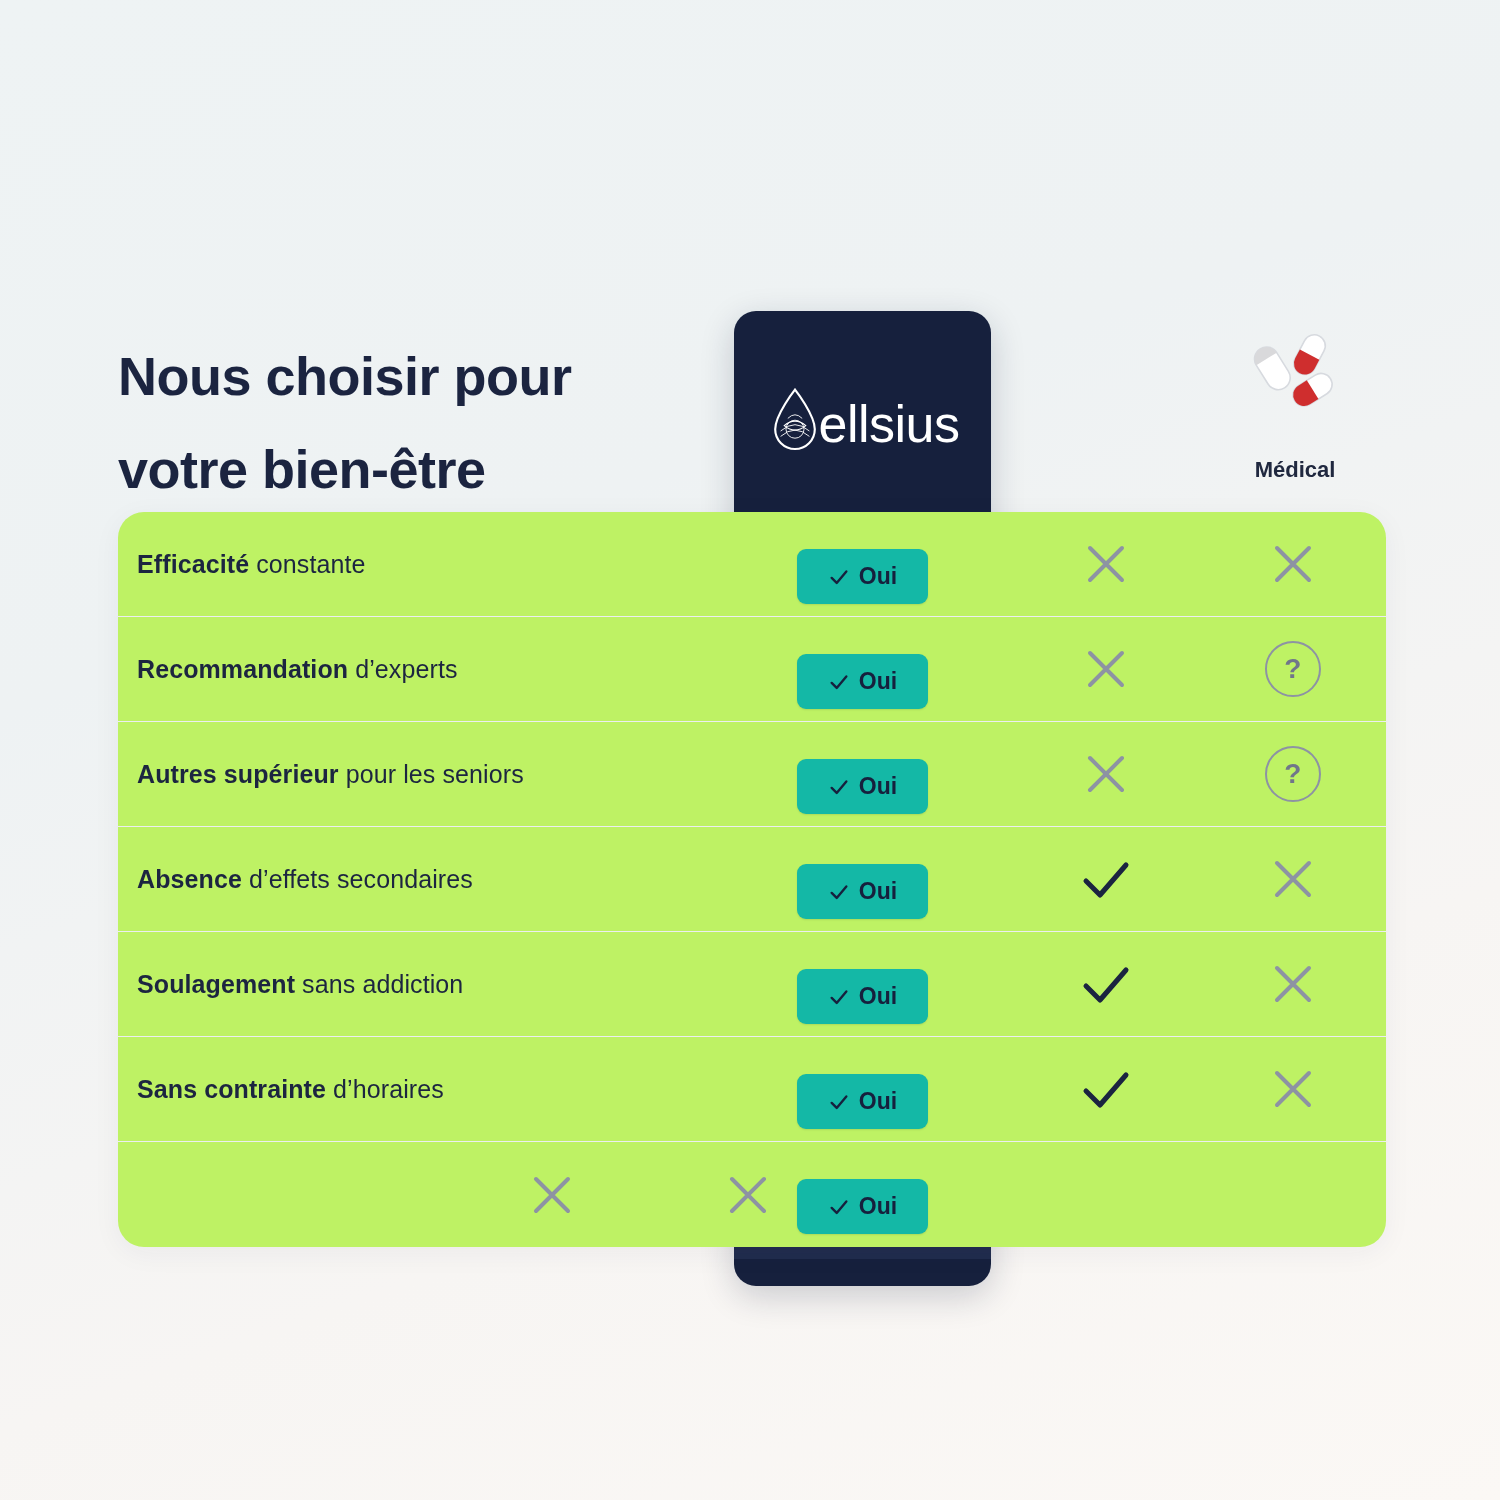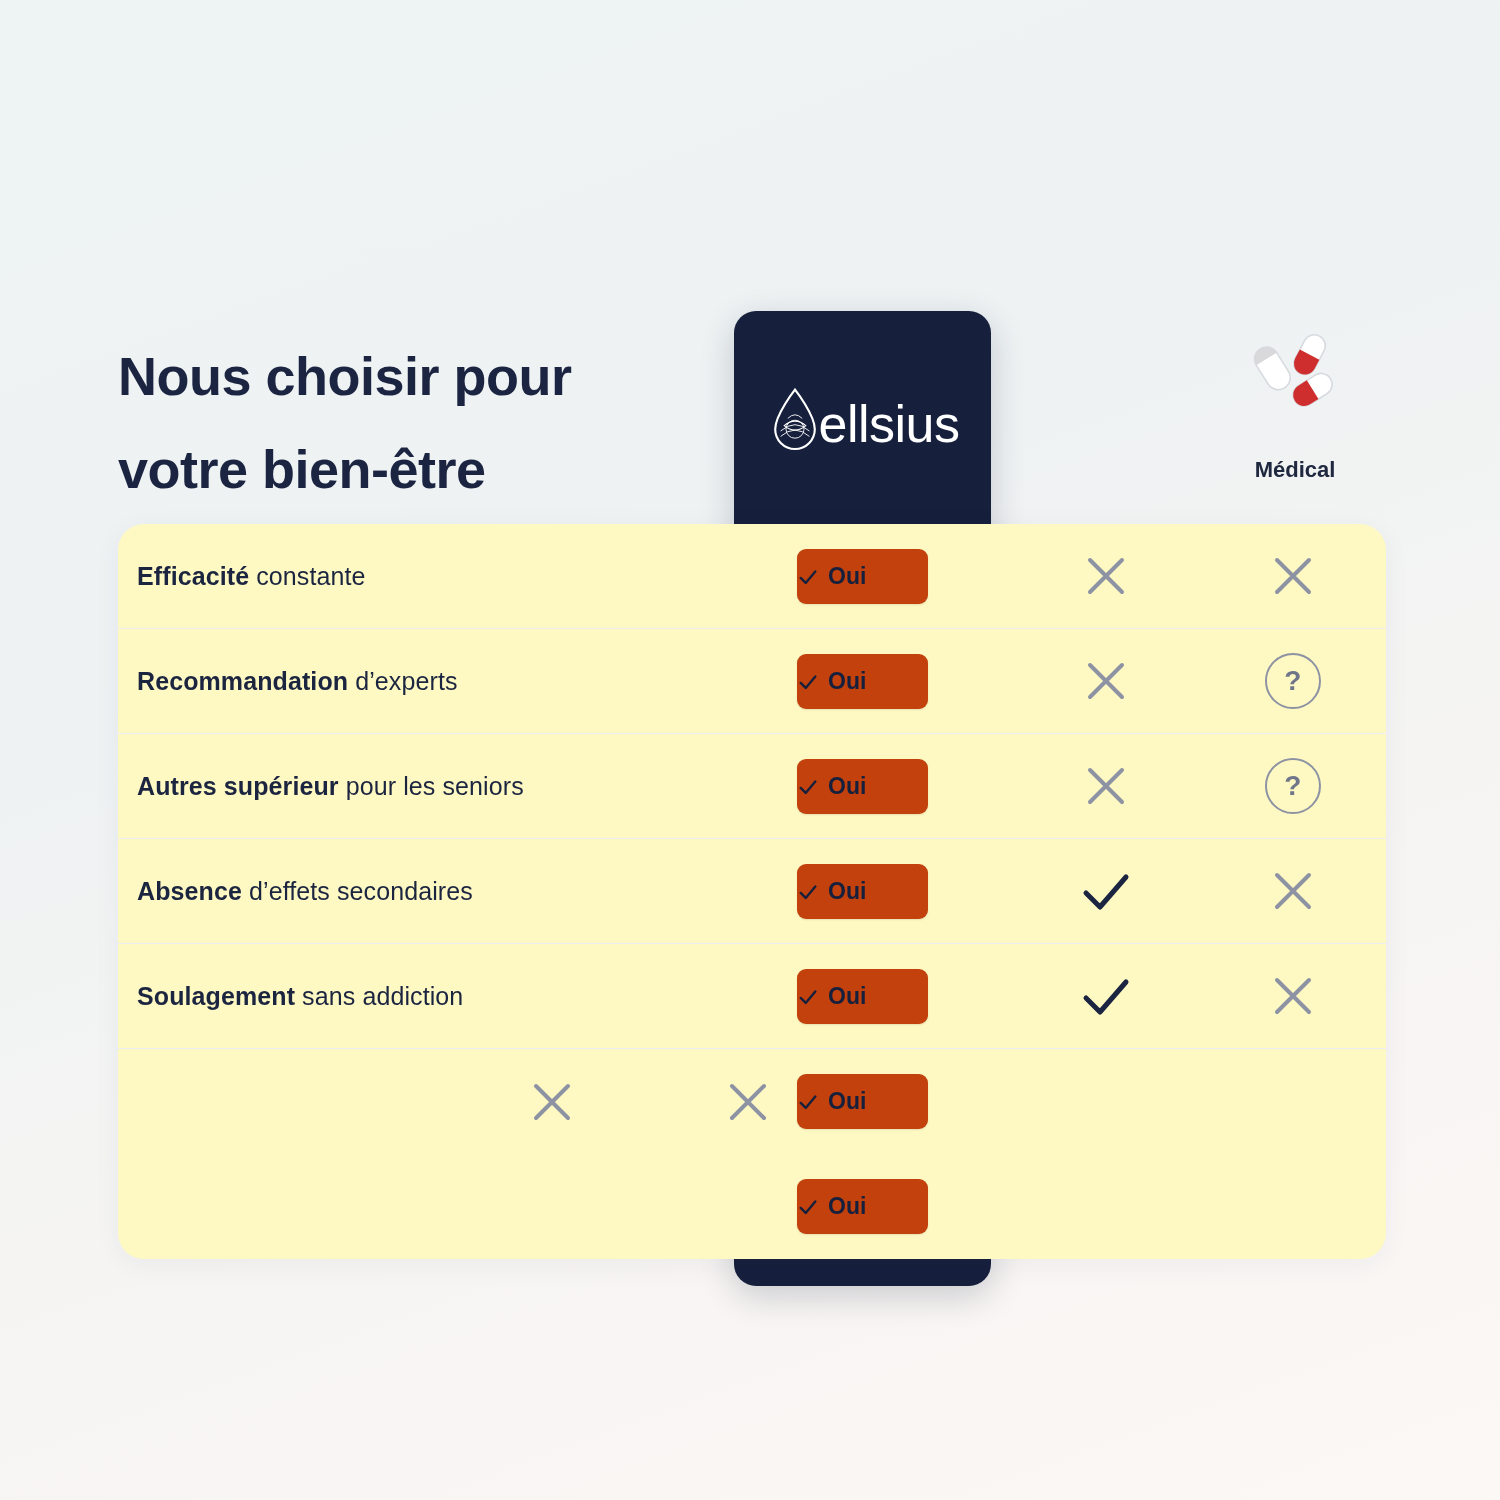--- a/index.html
+++ b/index.html
@@ -53,24 +53,24 @@
     left: 1248px;
     top: 332px;
     width: 92px;
     height: 86px;
   }
 
   
   .card {
     position: absolute;
     left: 118px;
-    top: 524px;
+    top: 512px;
     width: 1268px;
     height: 735px;
-    background: #fef9c3;
+    background: #bef264;
     border-radius: 26px;
     box-shadow: 0 6px 28px rgba(30, 42, 70, 0.05);
     overflow: hidden;
   }
 
   .row {
     position: relative;
     height: 105px;
     display: flex;
     align-items: center;
@@ -149,26 +149,27 @@
     width: 257px;
     height: 735px;
   }
   .oui-slot {
     height: 105px;
     display: flex;
     align-items: center;
     justify-content: center;
   }
   .oui-pill {
-    background: #c2410c;
+    background: #14b8a6;
     border-radius: 9px;
     width: 131px;
     height: 55px;
     display: flex;
     align-items: center;
+    justify-content: center;
     gap: 9px;
     color: #16203d;
     font-size: 23px;
     font-weight: bold;
     box-shadow: 0 1px 2px rgba(0,0,0,0.10);
   }
   .oui-check { display: block; }
 
   
   .mark-x, .mark-check, .mark-q { display: block; }
@@ -319,20 +320,38 @@
           </div>
           <div class="cell medical">
             <span>
               <svg class="mark-x" viewBox="0 0 48 48" width="48" height="48" aria-hidden="true">
                 <path d="M8 8 L40 40 M40 8 L8 40" stroke="#8d93a3" stroke-width="4" stroke-linecap="round" fill="none"></path>
               </svg>
             </span>
           </div>
         </div>
         <div class="row">
+          <div class="row-label"><b>Sans contrainte</b> d’horaires</div>
+          <div class="cell brand"></div>
+          <div class="cell other">
+            <span>
+              <svg class="mark-check" viewBox="0 0 52 48" width="52" height="48" aria-hidden="true">
+                <path d="M6 26 L20 40 L46 10" stroke="#1b2440" stroke-width="5" stroke-linecap="round" stroke-linejoin="round" fill="none"></path>
+              </svg>
+            </span>
+          </div>
+          <div class="cell medical">
+            <span>
+              <svg class="mark-x" viewBox="0 0 48 48" width="48" height="48" aria-hidden="true">
+                <path d="M8 8 L40 40 M40 8 L8 40" stroke="#8d93a3" stroke-width="4" stroke-linecap="round" fill="none"></path>
+              </svg>
+            </span>
+          </div>
+        </div>
+        <div class="row">
           <div class="cell brand"></div>
           <div class="cell other">
             <span>
               <svg class="mark-x" viewBox="0 0 48 48" width="48" height="48" aria-hidden="true">
                 <path d="M8 8 L40 40 M40 8 L8 40" stroke="#8d93a3" stroke-width="4" stroke-linecap="round" fill="none"></path>
               </svg>
             </span>
           </div>
           <div class="cell medical">
             <span>

